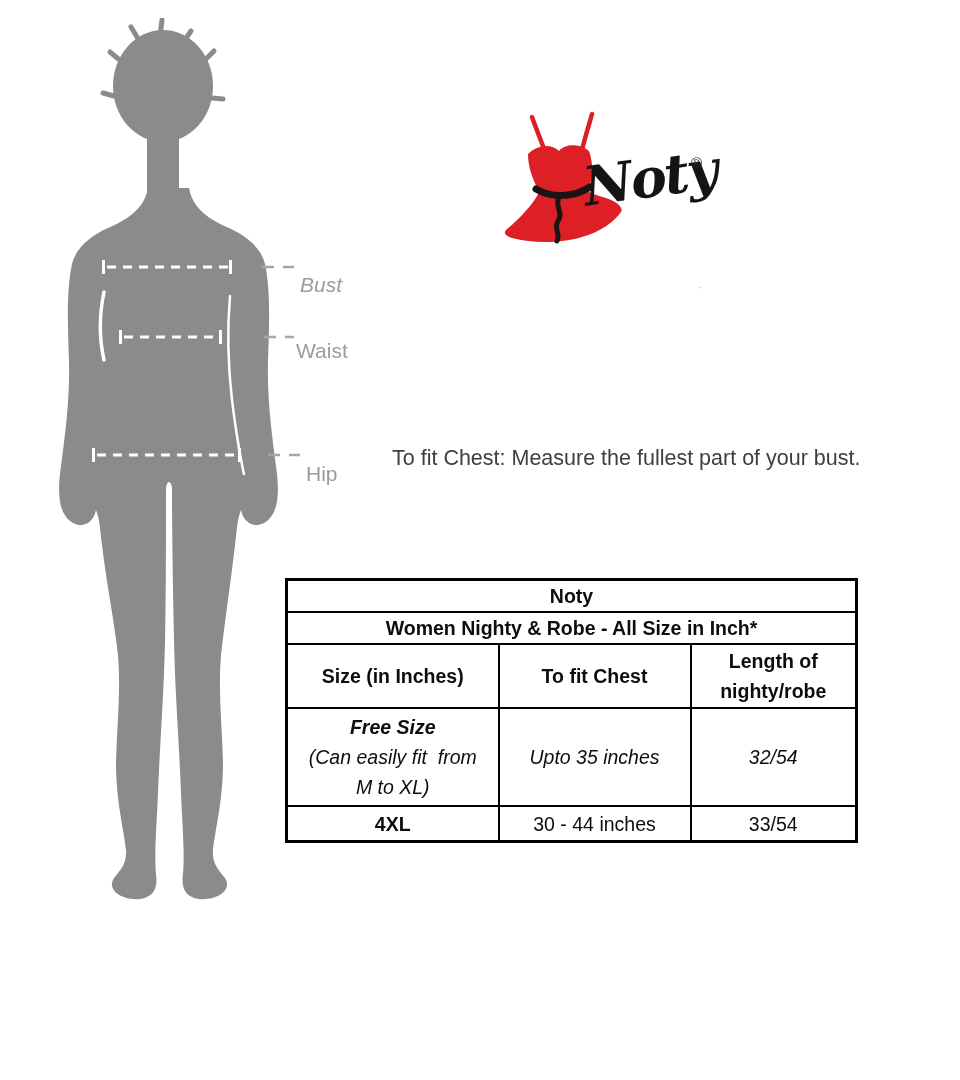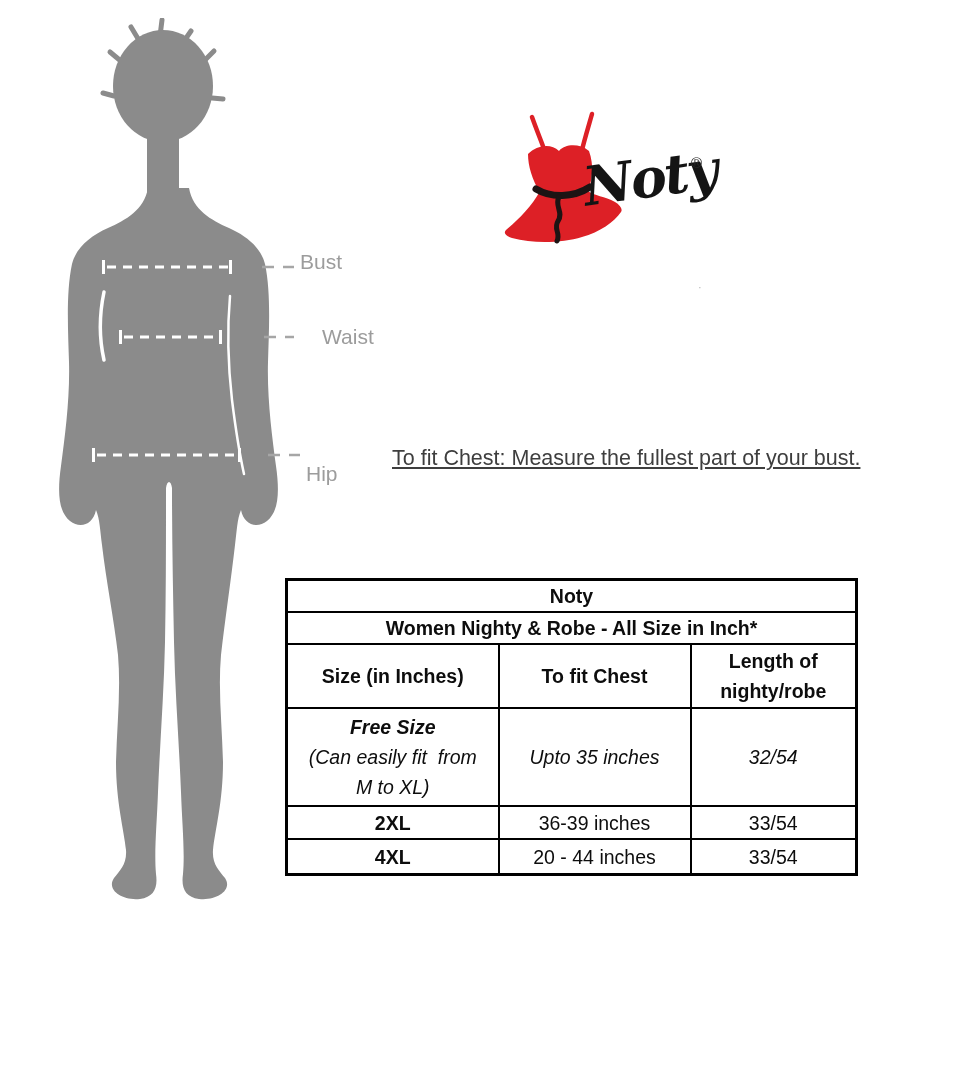--- a/index.html
+++ b/index.html
@@ -13,21 +13,21 @@
 
   
   #logo-svg{left:495px;top:100px;}
   #wordmark{left:583px;top:146px;width:130px;font-family:"DejaVu Serif",serif;
             font-style:italic;font-weight:700;font-size:54px;color:#141414;
             transform:rotate(-8deg);letter-spacing:-2px;}
   #regmark{left:691px;top:154px;font-size:15px;color:#2a2a2a;font-family:"Liberation Sans",sans-serif;}
   #stray-mark{left:698px;top:281px;width:8px;height:5px;color:#b5b5b5;font-size:11px;}
 
   
-  #instructions{left:392px;top:443px;width:490px;color:#3e3e3e;font-size:21.5px;line-height:31px;text-decoration:underline;}
+  #instructions{left:392px;top:443px;width:490px;color:#3e3e3e;font-size:21.5px;line-height:31px;}
 
   
   #size-table{left:285px;top:578px;border-collapse:collapse;table-layout:fixed;width:570px;
               color:#0d0d0d;font-size:19.5px;}
   #size-table td{border:2px solid #000;text-align:center;vertical-align:middle;padding:0 4px;
                  line-height:30px;}
   #size-table{border:3px solid #000;}
   .b{font-weight:700;}
   .r-title td{height:30px;}
   .r-sub td{height:30px;}
@@ -112,22 +112,22 @@
     </g>
 
     <g>
       <rect x="92" y="448" width="3" height="14" fill="#ffffff"></rect>
       <rect x="238" y="448" width="3" height="14" fill="#ffffff"></rect>
       <line x1="97" y1="455" x2="238" y2="455" stroke="#ffffff" stroke-width="3" stroke-dasharray="9 7"></line>
       <line x1="268" y1="455" x2="300" y2="455" stroke="#a6a6a6" stroke-width="2.5" stroke-dasharray="12 9"></line>
     </g>
   </svg>
 
-  <div class="abs measure-label" style="left:300px;top:250px;">Bust</div>
-  <div class="abs measure-label" style="left:296px;top:325px;margin-left:26px;">Waist</div>
+  <div class="abs measure-label" style="left:300px;top:273px;font-style:italic;">Bust</div>
+  <div class="abs measure-label" style="left:296px;top:339px;">Waist</div>
   <div class="abs measure-label" style="left:306px;top:462px;">Hip</div>
 
   <svg id="logo-svg" class="abs" width="140" height="150" viewBox="495 100 140 150">
     <path d="M532,117 C537,131 542,143 547,157" stroke="#dd2026" stroke-width="4.5" fill="none" stroke-linecap="round"></path>
     <path d="M592,114 C588,128 584,141 581,154" stroke="#dd2026" stroke-width="4.5" fill="none" stroke-linecap="round"></path>
     <path fill="#dd2026" d="M528,154 C537,145 551,143 559,151 C565,144 579,143 589,151
       C594,165 593,180 587,193 C571,202 549,202 540,193 C532,179 528,166 528,154 Z"></path>
     <path fill="#dd2026" d="M540,191 C532,206 518,220 506,230 C503,233 506,236 512,238
       C534,244 562,243 582,237 C600,232 614,222 621,212 C623,209 620,205 615,202
       C605,196 594,196 588,191 C572,202 550,202 540,191 Z"></path>
@@ -162,26 +162,21 @@
     </tr>
     <tr class="r-free">
       <td>
         <span class="b">Free Size</span>
         <span class="note">(Can easily fit  from
 M to XL)</span>
       </td>
       <td>Upto 35 inches</td>
       <td>32/54</td>
     </tr>
-    <tr class="r-2xl">
-      <td class="b">2XL</td>
-      <td>36-39 inches</td>
-      <td>33/54</td>
-    </tr>
     <tr class="r-4xl">
       <td class="b">4XL</td>
-      <td>20 - 44 inches</td>
+      <td>30 - 44 inches</td>
       <td>33/54</td>
     </tr>
   </tbody>
     </table>
 
 </div>
 
 </body></html>

